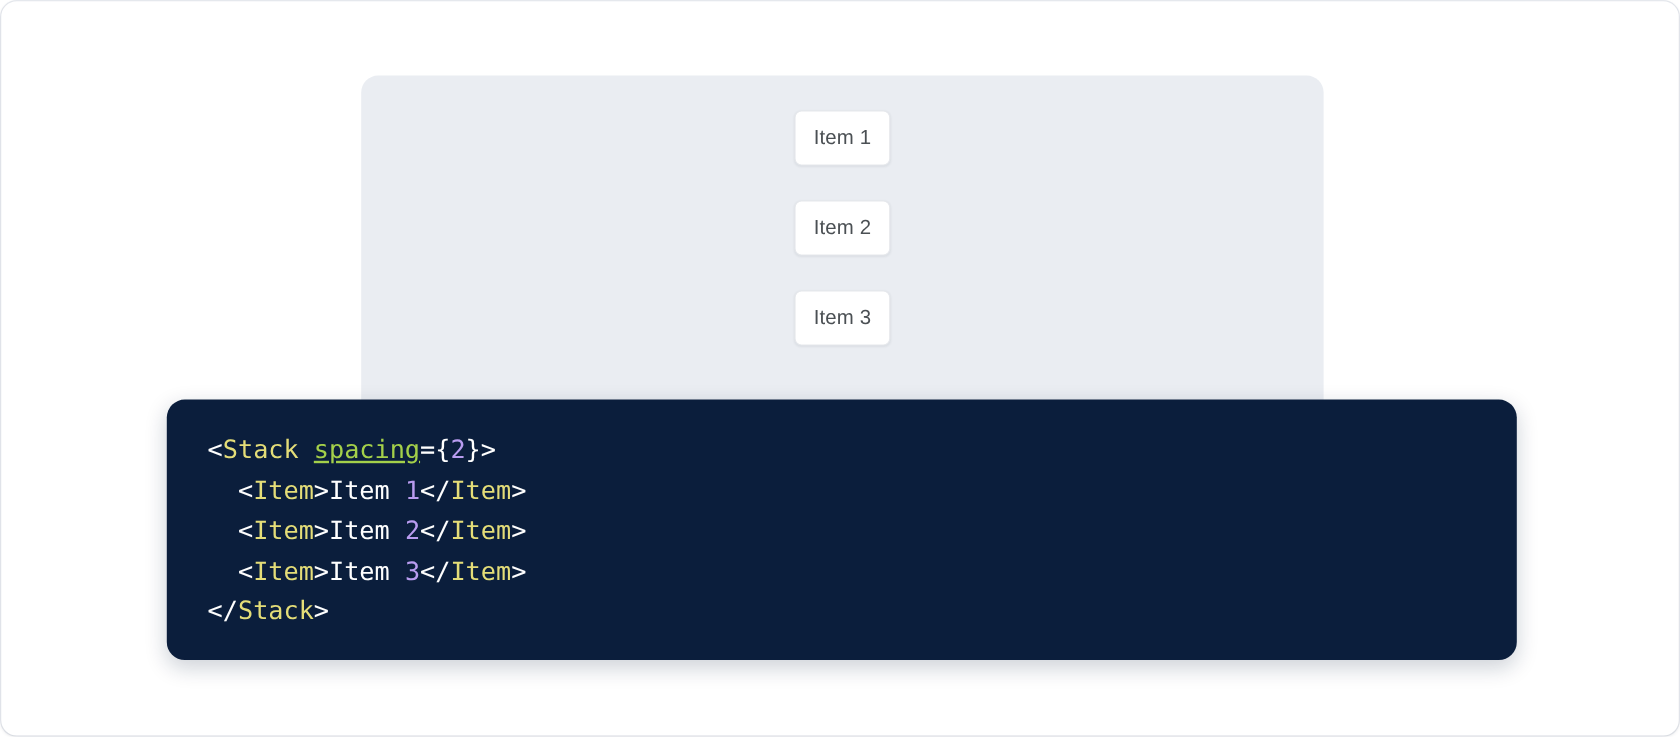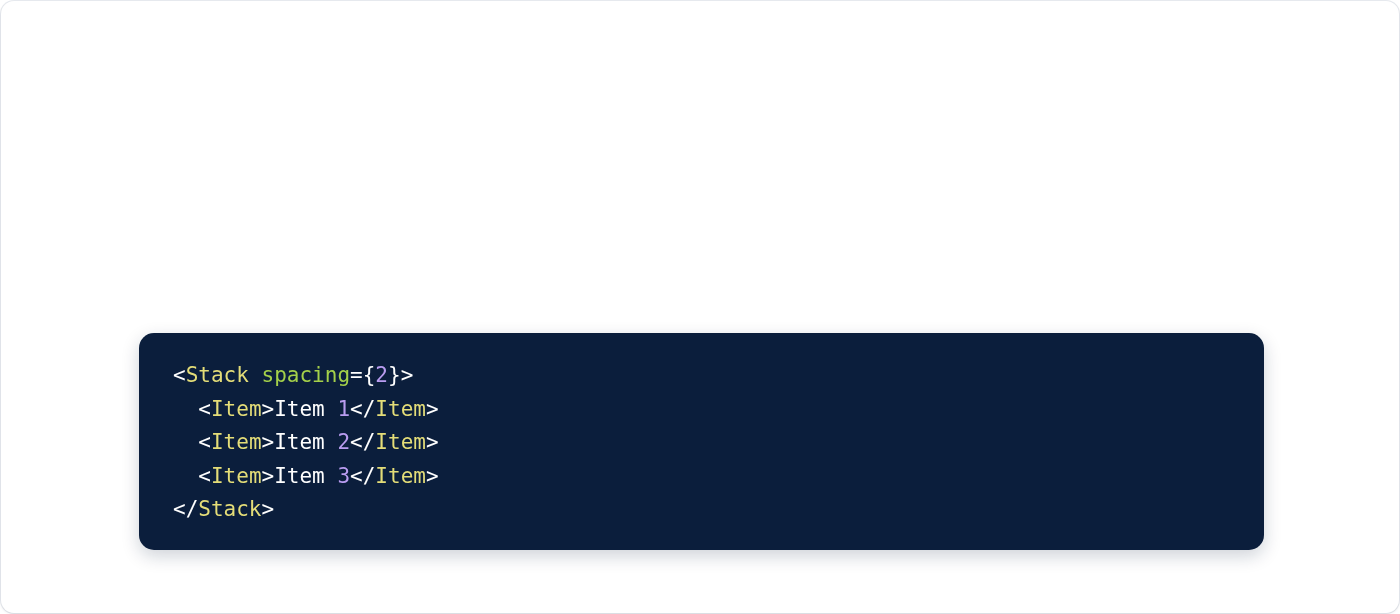--- a/index.html
+++ b/index.html
@@ -96,30 +96,43 @@
     font-family: "DejaVu Sans Mono", "Liberation Mono", monospace;
     font-size: 21px;
     line-height: 33.5px;
     color: #ffffff;
     white-space: pre;
     letter-spacing: 0px;
   }
 
   .tok-punct { color: #ffffff; }
   .tok-tag   { color: #e4dd78; margin-top: 44px; }
-  .tok-attr  { color: #a4d04a; }
+  .tok-attr  { color: #a4d04a; text-decoration: underline; }
   .tok-num   { color: #b99cf0; }
   .tok-text  { color: #ffffff; }
 </style>
 </head>
 <body>
 
 <div id="screen">
   <div class="page-card">
 
+    <div class="preview-panel">
+      <div class="stack" id="stack-container">
+      <div class="stack-item">
+            <span>Item 1</span>
+          </div>
+          <div class="stack-item">
+            <span>Item 2</span>
+          </div>
+          <div class="stack-item">
+            <span>Item 3</span>
+          </div>
+        </div>
+    </div>
 
     <div class="code-block">
       <pre id="code-pre"><span class="tok-punct">&lt;</span><span class="tok-tag">Stack</span><span class="tok-text"> </span><span class="tok-attr">spacing</span><span class="tok-punct">={</span><span class="tok-num">2</span><span class="tok-punct">}&gt;</span>
 <span class="tok-text">  </span><span class="tok-punct">&lt;</span><span class="tok-tag">Item</span><span class="tok-punct">&gt;</span><span class="tok-text">Item </span><span class="tok-num">1</span><span class="tok-punct">&lt;/</span><span class="tok-tag">Item</span><span class="tok-punct">&gt;</span>
 <span class="tok-text">  </span><span class="tok-punct">&lt;</span><span class="tok-tag">Item</span><span class="tok-punct">&gt;</span><span class="tok-text">Item </span><span class="tok-num">2</span><span class="tok-punct">&lt;/</span><span class="tok-tag">Item</span><span class="tok-punct">&gt;</span>
 <span class="tok-text">  </span><span class="tok-punct">&lt;</span><span class="tok-tag">Item</span><span class="tok-punct">&gt;</span><span class="tok-text">Item </span><span class="tok-num">3</span><span class="tok-punct">&lt;/</span><span class="tok-tag">Item</span><span class="tok-punct">&gt;</span>
 <span class="tok-punct">&lt;/</span><span class="tok-tag">Stack</span><span class="tok-punct">&gt;</span></pre>
     </div>
 
   </div>

